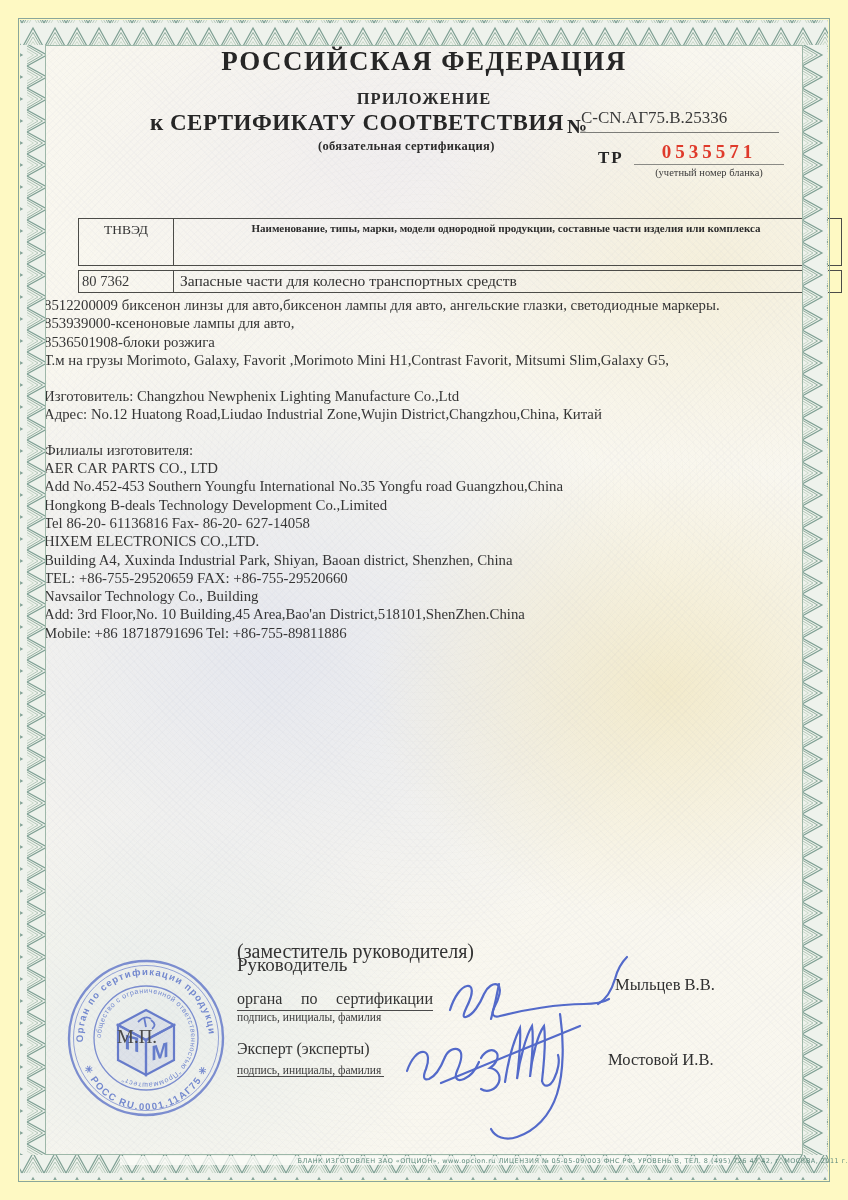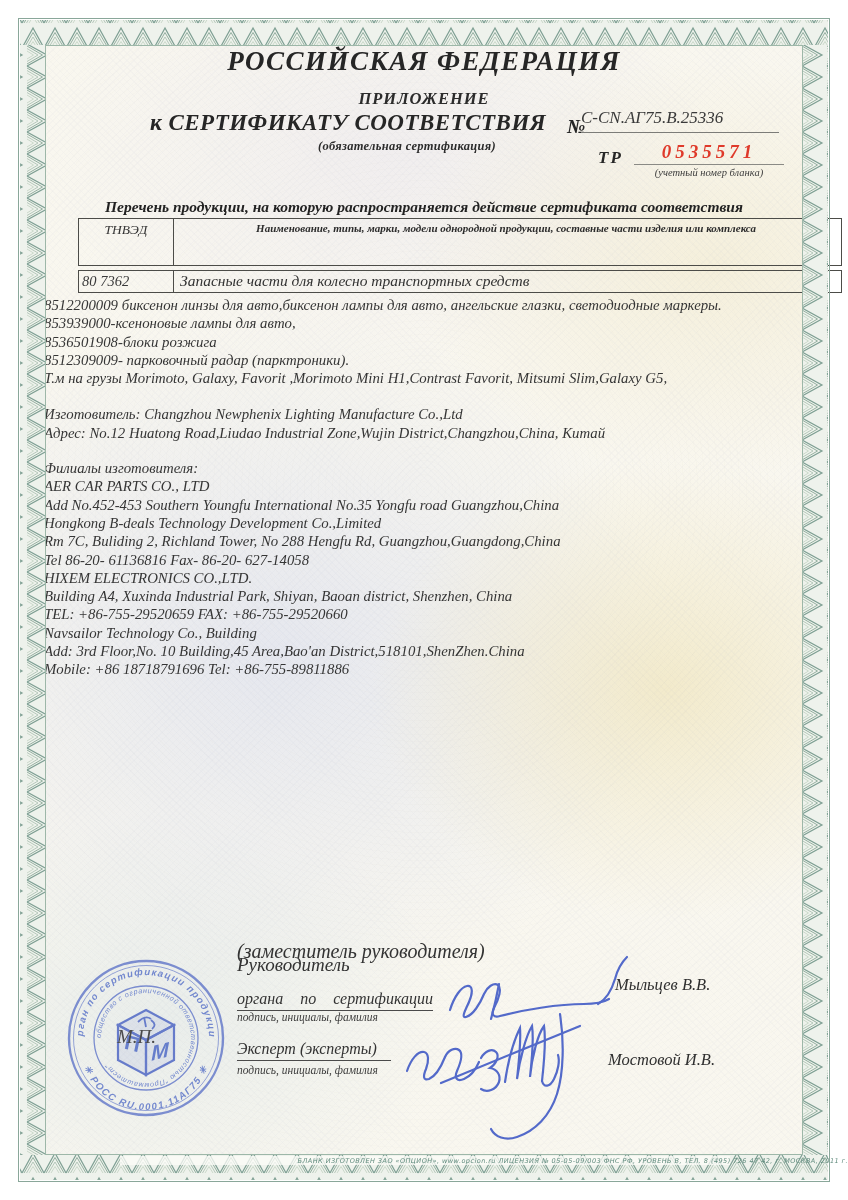--- a/index.html
+++ b/index.html
@@ -1,19 +1,19 @@
 <!DOCTYPE html>
 <html><head>
 <meta charset="utf-8">
 <style>
   html,body{margin:0;padding:0;background:#e8e8e4;}
   .page{
     position:relative;width:848px;height:1200px;margin:0 auto;
-    background:#ffffff;overflow:hidden;
-    font-family:"Liberation Serif", serif;color:#2e2e2e;font-style:italic;
+    background:#fef9c3;overflow:hidden;
+    font-family:"Liberation Serif", serif;color:#2e2e2e;
   }
   
   .inner-bg{
     position:absolute;left:46px;top:46px;width:756px;height:1108px;
     background:
       radial-gradient(ellipse 420px 330px at 82% 58%, rgba(238,226,180,.60), transparent 70%),
       radial-gradient(ellipse 430px 300px at 88% 20%, rgba(240,230,195,.45), transparent 70%),
       radial-gradient(ellipse 560px 480px at 30% 55%, rgba(210,216,238,.50), transparent 72%),
       radial-gradient(ellipse 480px 300px at 45% 10%, rgba(228,224,238,.40), transparent 70%),
       radial-gradient(ellipse 420px 300px at 15% 88%, rgba(214,226,230,.45), transparent 70%),
@@ -52,21 +52,21 @@
   .body-text{left:44px;top:296px;width:762px;font-size:14.8px;line-height:18.3px;color:#353535;}
   .body-text p{margin:0;}
   .gap1{margin-top:18px !important;}
   .gap2{margin-top:17px !important;}
   
   .role1{left:237px;top:954px;font-size:19px;color:#333;}
   .role2{left:237px;top:940px;font-size:20px;color:#333;}
   .role3{left:237px;top:990px;width:196px;font-size:16px;color:#333;
     text-align:justify;text-align-last:justify;border-bottom:1px solid #4a4a4a;padding-bottom:2px;}
   .cap1{left:237px;top:1011px;font-size:11.5px;color:#3c3c3c;}
-  .role-exp{left:237px;top:1040px;font-size:16px;color:#333;border-bottom:1px solid #4a4a4a;padding-bottom:2px;padding-right:14px;}
+  .role-exp{left:237px;top:1040px;font-size:16px;color:#333;border-bottom:1px solid #4a4a4a;padding-bottom:18px;padding-right:14px;}
   .cap2{left:237px;top:1064px;font-size:11.5px;color:#3c3c3c;}
   .name1{left:615px;top:975px;font-size:16.5px;color:#2f2f2f;}
   .name2{left:608px;top:1050px;font-size:16.5px;color:#2f2f2f;}
   .mp{left:104px;top:1026px;font-size:19px;color:#4a4a4a;z-index:6;margin-left:13px;}
   .stamp-svg{left:58px;top:950px;z-index:5;opacity:.85;}
   .sig-svg{left:380px;top:930px;z-index:7;}
   .microtext{left:0;top:1157px;width:848px;text-align:right;
     font-family:"DejaVu Sans", sans-serif;font-size:6.5px;letter-spacing:.45px;
     color:#5f8a7c;z-index:4;}
   .microband{left:120px;top:1156px;width:610px;height:9px;background:rgba(252,252,248,.75);z-index:3;}
@@ -107,45 +107,42 @@
   <div class="abs ctr b doc-title">РОССИЙСКАЯ ФЕДЕРАЦИЯ</div>
   <div class="abs ctr b doc-sub">ПРИЛОЖЕНИЕ</div>
   <div class="abs b cert-title">к СЕРТИФИКАТУ СООТВЕТСТВИЯ</div>
   <div class="abs b no-sign">№</div>
   <div class="abs cert-no">C-CN.АГ75.В.25336</div>
   <div class="abs b mand">(обязательная сертификация)</div>
   <div class="abs b tr-label">ТР</div>
   <div class="abs blank-no" style="color:#df3a2b">0535571</div>
   <div class="abs blank-cap">(учетный номер бланка)</div>
 
-  <div class="abs ctr b list-caption">Перечень продукции, на которую распространяется действие сертификата соответствия</div>
   <div class="abs tbl tbl-head">
     <div class="cell-div"></div>
     <div class="th1">ТНВЭД</div>
     <div class="th2">Наименование, типы, марки, модели однородной продукции, составные части изделия или комплекса</div>
   </div>
   <div class="abs tbl tbl-row">
     <div class="cell-div"></div>
     <div class="td1">80 7362</div>
     <div class="td2">Запасные части для колесно транспортных средств</div>
   </div>
 
   <div class="abs body-text">
     <p>8512200009 биксенон линзы для авто,биксенон лампы для авто, ангельские глазки, светодиодные маркеры.</p>
     <p>853939000-ксеноновые лампы для авто,</p>
     <p>8536501908-блоки розжига</p>
-    <p>8512309009- парковочный радар (парктроники).</p>
     <p>Т.м на грузы Morimoto, Galaxy, Favorit ,Morimoto Mini H1,Contrast Favorit, Mitsumi Slim,Galaxy G5,</p>
     <p class="gap1">Изготовитель: Changzhou Newphenix Lighting Manufacture Co.,Ltd</p>
     <p>Адрес: No.12 Huatong Road,Liudao Industrial Zone,Wujin District,Changzhou,China, Китай</p>
     <p class="gap2">Филиалы изготовителя:</p>
     <p>AER CAR PARTS CO., LTD</p>
     <p>Add  No.452-453 Southern Youngfu International No.35 Yongfu road  Guangzhou,China</p>
     <p>Hongkong B-deals Technology Development Co.,Limited</p>
-    <p>Rm 7C, Buliding 2, Richland Tower, No 288 Hengfu Rd, Guangzhou,Guangdong,China</p>
     <p>Tel 86-20- 61136816 Fax- 86-20- 627-14058</p>
     <p>HIXEM ELECTRONICS CO.,LTD.</p>
     <p>Building A4, Xuxinda Industrial Park, Shiyan, Baoan district, Shenzhen, China</p>
     <p>TEL: +86-755-29520659  FAX: +86-755-29520660</p>
     <p>Navsailor Technology Co., Building</p>
     <p>Add: 3rd Floor,No. 10 Building,45 Area,Bao'an District,518101,ShenZhen.China</p>
     <p>Mobile: +86 18718791696    Tel:  +86-755-89811886</p>
   </div>
 
   <div class="abs role1">Руководитель</div>

